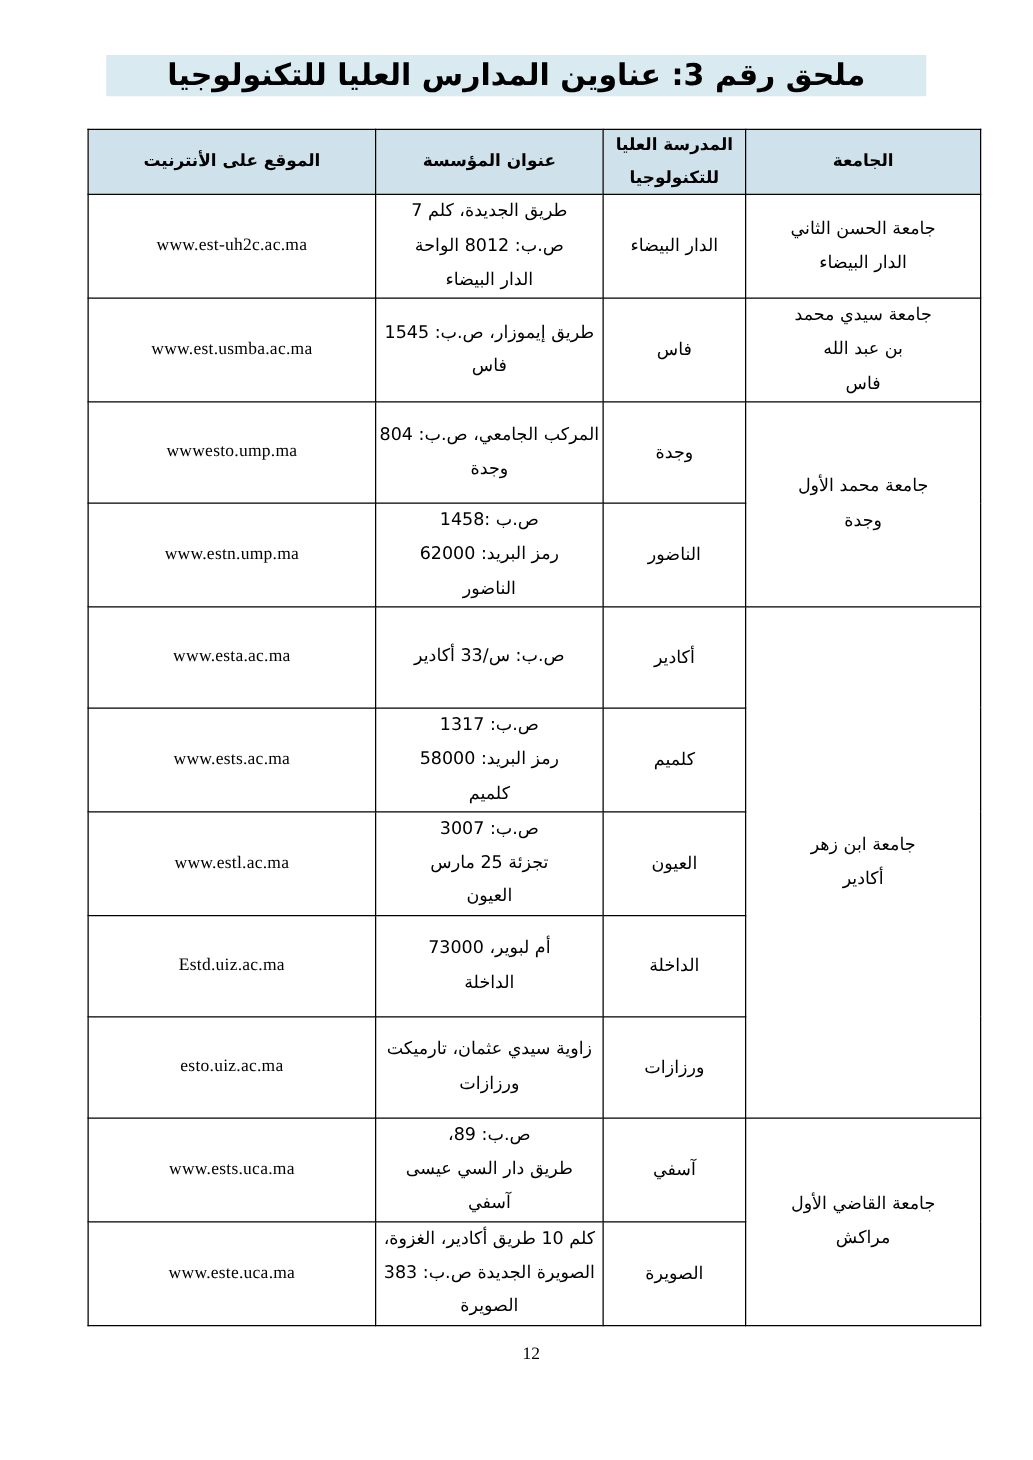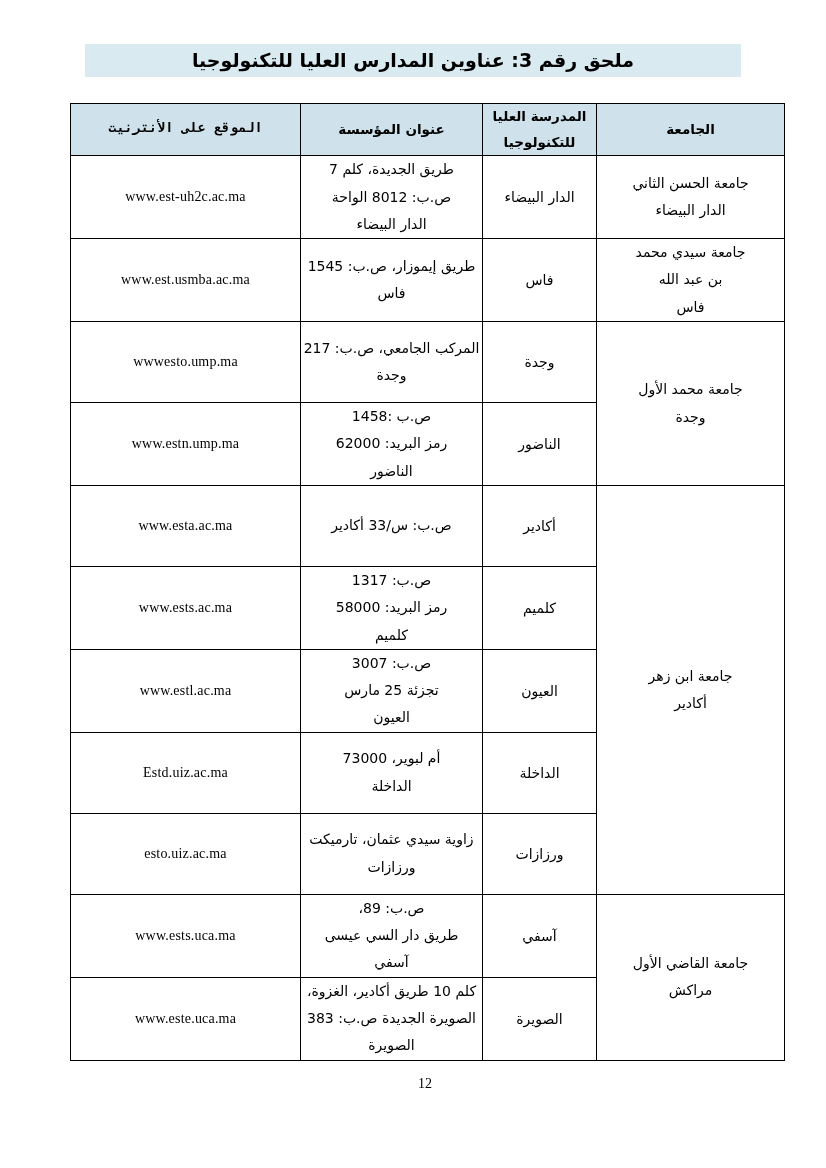--- a/index.html
+++ b/index.html
@@ -11,21 +11,21 @@
     color: #000;
   }
   .title-band {
     position: absolute;
     left: 85px; top: 44px;
     width: 656px; height: 33px;
     background: #d9ebf1;
     direction: rtl;
     text-align: center;
     font-weight: bold;
-    font-size: 19px;
+    font-size: 24px;
     line-height: 33px;
   }
   table.addr-table {
     position: absolute;
     top: 103px; left: 70px;
     width: 687px;
     border-collapse: collapse;
     table-layout: fixed;
   }
   .addr-table th, .addr-table td {
@@ -42,21 +42,21 @@
     line-height: 1.55;
   }
   .addr-table td {
     height: 81px;
     font-size: 14px;
     font-weight: normal;
   }
   .col-univ  { width: 188px; }
   .col-school{ width: 114px; }
   .col-addr  { width: 182px; }
-  .col-web   { width: 230px; font-family: Liberation Mono, monospace; }
+  .col-web   { width: 230px; }
   td.web {
     font-family: "Liberation Serif", serif;
     direction: ltr;
     font-size: 14px;
     letter-spacing: 0.2px;
   }
   .line { line-height: 1.9; }
   td.univ .line, td.addr .line { line-height: 1.95; }
   .page-number {
     position: absolute;
@@ -113,21 +113,21 @@
       <td class="web">www.est.usmba.ac.ma</td>
     </tr>
 
     <tr>
       <td class="univ" rowspan="2">
         <div class="line">جامعة محمد الأول</div>
         <div class="line">وجدة</div>
       </td>
       <td class="school">وجدة</td>
       <td class="addr">
-        <div class="line">المركب الجامعي، ص.ب: 217</div>
+        <div class="line">المركب الجامعي، ص.ب: 804</div>
         <div class="line">وجدة</div>
       </td>
       <td class="web">wwwesto.ump.ma</td>
     </tr>
 
     <tr>
       <td class="school">الناضور</td>
       <td class="addr">
         <div class="line">ص.ب :1458</div>
         <div class="line">رمز البريد: 62000</div>

